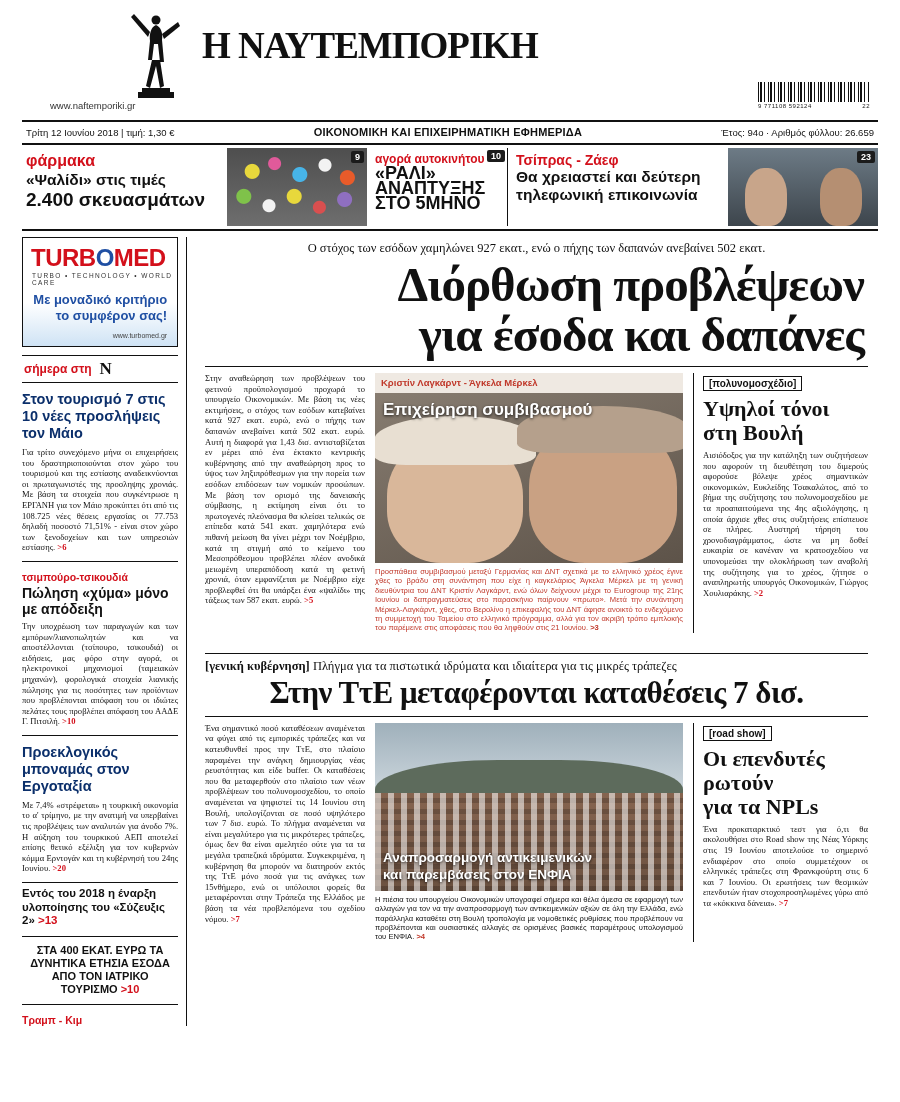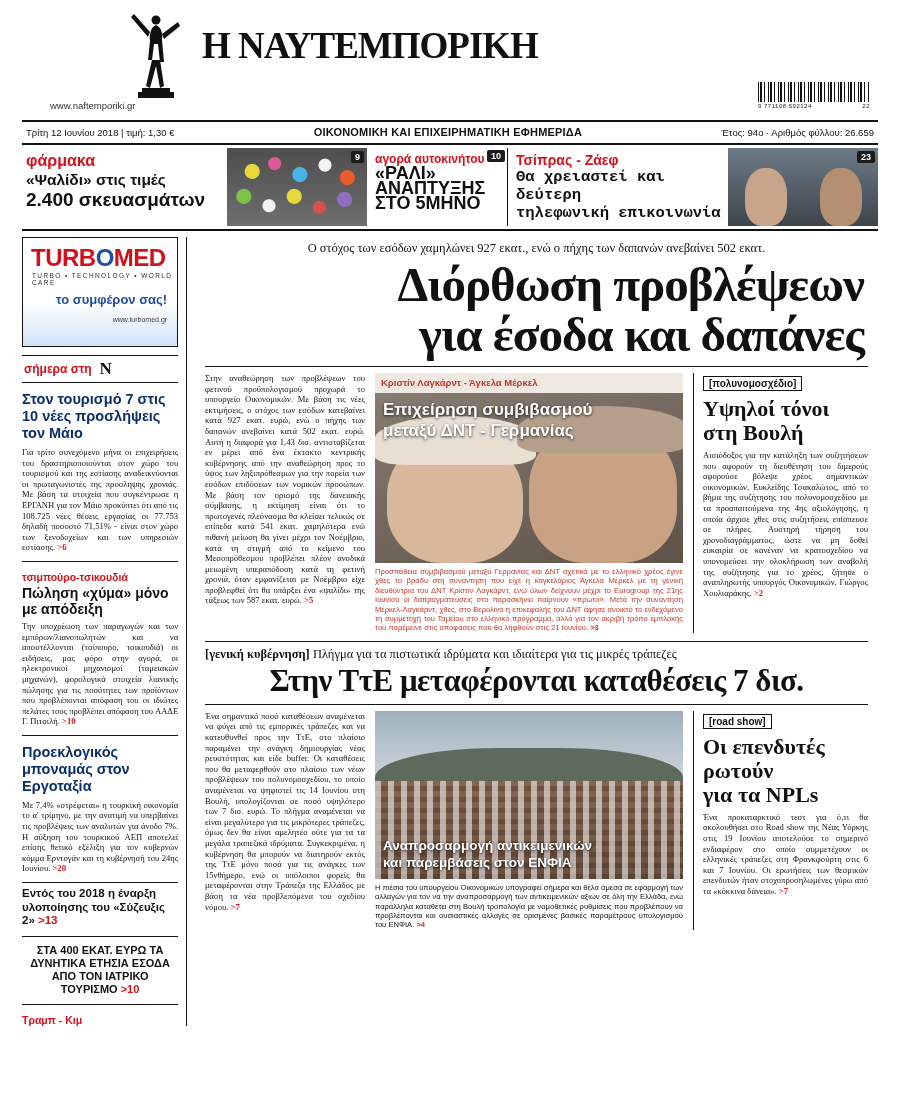--- a/index.html
+++ b/index.html
@@ -62,21 +62,21 @@
       radial-gradient(circle at 48% 62%, #e8d83c 0 7px, transparent 8px),
       radial-gradient(circle at 66% 76%, #d94f4f 0 6px, transparent 7px),
       radial-gradient(circle at 84% 66%, #8f6fc0 0 7px, transparent 8px),
       linear-gradient(#4e4e4e,#6e6e6e);
   }
   .tz-2 { width:140px; padding:4px 6px 0 8px; }
   .tz-2 .kicker { color:#d3101b; font-family:"Liberation Sans", sans-serif; font-weight:bold; font-size:12px; }
   .tz-2 .l { font-family:"Liberation Sans", sans-serif; font-weight:bold; font-size:18px; line-height:15px; }
   .tz-3 { flex:1; padding:4px 6px 0 8px; }
   .tz-3 .kicker { color:#d3101b; font-family:"Liberation Sans", sans-serif; font-weight:bold; font-size:14px; }
-  .tz-3 .l { font-family:Liberation Mono, monospace; font-weight:bold; font-size:15.5px; line-height:18px; }
+  .tz-3 .l { font-family:Liberation Sans, sans-serif; font-weight:bold; font-size:15.5px; line-height:18px; }
   .tz-faces { width:150px; display:flex; }
   .face { flex:1; background:linear-gradient(#6d7b86,#3d454c); position:relative; overflow:hidden; }
   .face:after { content:""; position:absolute; left:22%; top:26%; width:56%; height:74%;
     background:#c8a58a; border-radius:45% 45% 38% 38%; }
   .face.b:after { background:#b58f72; }
   .pagenum {
     position:absolute; font-family:"Liberation Sans", sans-serif; font-weight:bold;
     font-size:9px; color:#fff; background:#1b1b1b; padding:1px 4px; border-radius:2px;
   }
   .sep-v { width:1px; background:#111; }
@@ -149,21 +149,21 @@
   .face-b:before{content:"";position:absolute;left:-8%;top:-12%;width:116%;height:34%;background:#b5a08c;border-radius:50% 50% 20% 20%;}
 
   .cap { font-family:"Liberation Sans", sans-serif; font-size:7.6px; line-height:9.4px; color:#c0392b; text-align:justify; margin-top:4px;}
   .cap b { color:#c0392b; }
 
   .tagbox { border:1px solid #111; display:inline-block; padding:1px 5px; font-family:"Liberation Sans", sans-serif; font-weight:bold; font-size:10px;}
   .right-hd { font-family:"Liberation Serif", serif; font-weight:bold; font-size:22px; line-height:24px; margin:6px 0 5px 0;}
   .right-body { font-family:"Liberation Serif", serif; font-size:8.6px; line-height:10.6px; text-align:justify;}
 
   
-  .band { border-top:1px solid #111; margin-top:8px; padding-top:5px; }
+  .band { border-top:1px solid #111; margin-top:20px; padding-top:5px; }
   .band .line1 { font-family:"Liberation Serif", serif; font-size:12.5px; }
   .band .hd { font-family:"Liberation Serif", serif; font-weight:bold; font-size:31px; line-height:34px; text-align:center; margin:2px 0 6px 0; letter-spacing:-.5px;}
 
   .photo2 { position:relative; width:100%; height:168px; overflow:hidden;
     background:linear-gradient(#7d8a92 0 42%, #4b5a4a 42% 100%); }
   .photo2 .sky { position:absolute; inset:0 0 58% 0; background:linear-gradient(#9fb0bb,#cdd7dd); }
   .photo2 .hill { position:absolute; left:0; right:0; top:22%; height:22%; background:#5d6b5c; border-radius:40% 40% 0 0 / 80% 80% 0 0;}
   .photo2 .town { position:absolute; left:0; right:0; bottom:0; height:58%;
     background:
       repeating-linear-gradient(90deg, rgba(255,255,255,.55) 0 6px, rgba(0,0,0,0) 6px 13px),
@@ -253,20 +253,21 @@
   <div class="rule-thick" style="margin-top:3px;"></div>
 
   <div class="main">
 
     <div class="col-left">
 
       <div class="ad">
         <div class="brand"><span>TURB</span><span class="o">O</span><span>MED</span></div>
         <div class="sub">TURBO • TECHNOLOGY • WORLD CARE</div>
         <div class="claim">
+          <div>Με μοναδικό κριτήριο</div>
           <div>το συμφέρον σας!</div>
         </div>
         <div class="site">www.turbomed.gr</div>
       </div>
 
       <div class="today-bar">
         <span class="t">σήμερα στη</span>
         <span class="n">N</span>
       </div>
 
@@ -313,21 +314,20 @@
 
         <div class="col-b">
           <div class="photo">
             <div class="strip-top">
                 <span>Κριστίν Λαγκάρντ - Άγκελα Μέρκελ</span>
               </div>
             <div class="face-a"></div>
             <div class="face-b"></div>
             <div class="cap-over">
               <div>Επιχείρηση συμβιβασμού</div>
-              <div>μεταξύ ΔΝΤ - Γερμανίας</div>
             </div>
           </div>
           <div class="cap"><span>Προσπάθεια συμβιβασμού μεταξύ Γερμανίας και ΔΝΤ σχετικά με το ελληνικό χρέος έγινε χθες το βράδυ στη συνάντηση που είχε η καγκελάριος Άγκελα Μέρκελ με τη γενική διευθύντρια του ΔΝΤ Κριστίν Λαγκάρντ, ενώ όλων δείχνουν μέχρι το Eurogroup της 21ης Ιουνίου οι δαπραγματεύσεις στο παρασκήνιο παίρνουν «πρωτο». Μετά την συνάντηση Μέρκελ-Λαγκάρντ, χθες, στο Βερολίνο η επικεφαλής του ΔΝΤ άφησε ανοικτό το ενδεχόμενο τη συμμετοχή του Ταμείου στο ελληνικό πρόγραμμα, αλλά για τον ακριβή τρόπο εμπλοκής του παρέμεινε στις αποφάσεις που θα ληφθούν στις 21 Ιουνίου.</span> <b>&gt;3</b></div>
         </div>
 
         <div class="col-c vline" style="padding-left:9px;">
           <span class="tagbox">[πολυνομοσχέδιο]</span>
           <div class="right-hd">
             <div>Υψηλοί τόνοι</div>
             <div>στη Βουλή</div>

